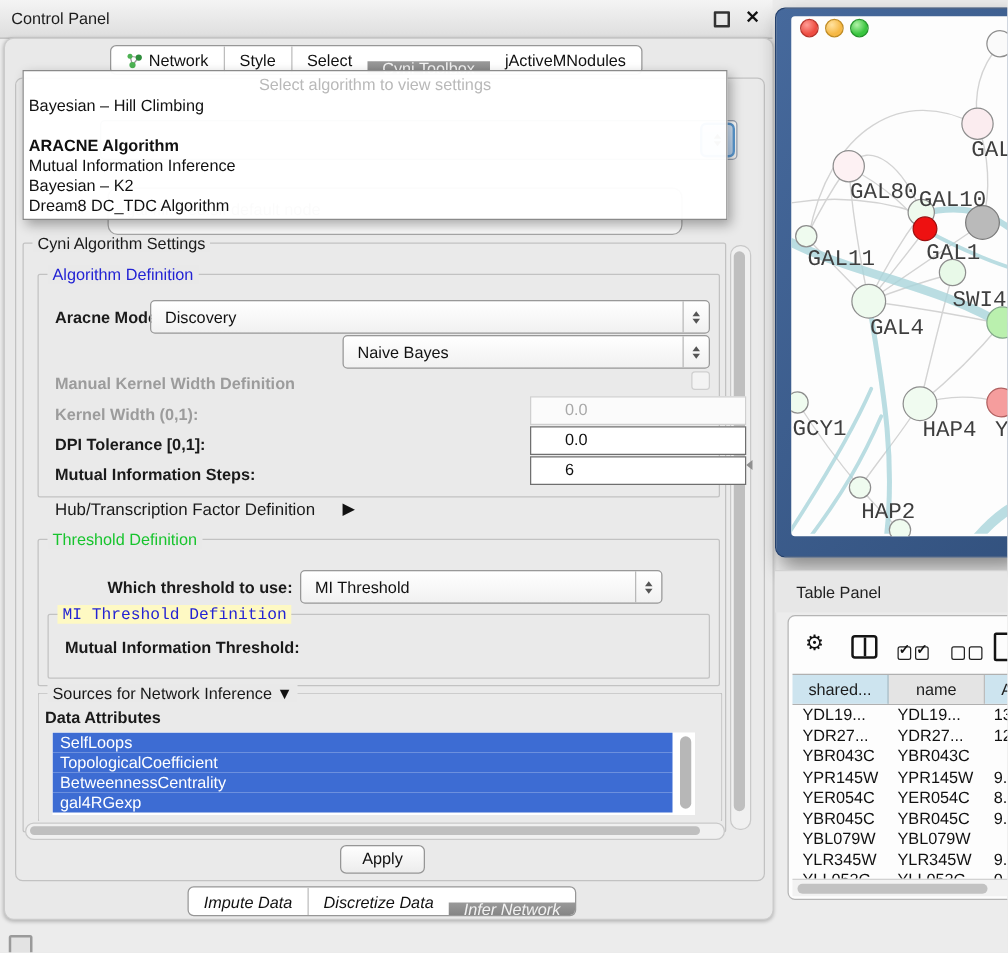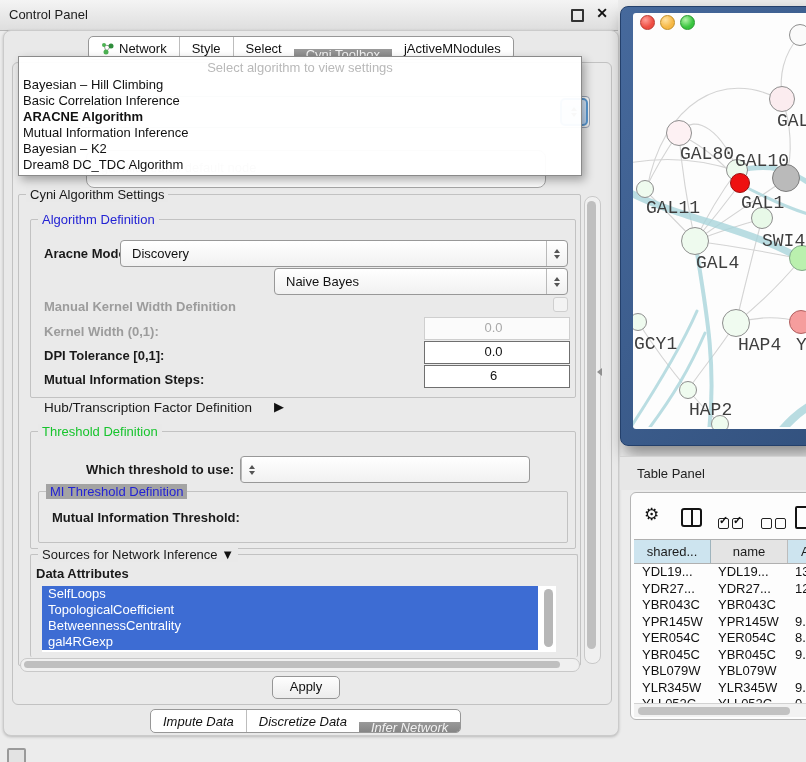--- a/index.html
+++ b/index.html
@@ -37,22 +37,22 @@
   
   .combo{background:linear-gradient(#ffffff,#f1f1f1);border:1px solid #989898;border-radius:4px;
          display:flex;align-items:center;font-size:13px;color:#111;}
   .combo .ctext{padding-left:11px;flex:1;}
   .stepper{width:20px;align-self:stretch;border-left:1px solid #b9b9b9;display:flex;flex-direction:column;
            align-items:center;justify-content:center;}
   .stepper i{display:block;width:0;height:0;border:3px solid transparent;}
   .stepper .up{border-bottom:4px solid #555;margin-bottom:2px;}
   .stepper .dn{border-top:4px solid #555;}
   
-  .field{background:#fff;border:1px solid #6f6f6f;font-size:13px;color:#111;text-align:center;
-         line-height:20px;padding-right:7px;}
+  .field{background:#fff;border:1px solid #6f6f6f;font-size:13px;color:#111;text-align:left;
+         line-height:20px;padding-right:7px;padding-left:27px;}
   .field.dis{background:#fbfbfb;border:1px solid #cfcfcf;color:#a9a9a9;}
   .checkbox{width:13px;height:13px;background:#f3f3f3;border:1px solid #cfcfcf;border-radius:3px;}
   
   .attr-list{background:#fff;overflow:hidden;}
   .attr-item{height:16px;line-height:16px;background:#3d6cd3;color:#fff;font-size:13px;
              padding-left:6px;width:490px;}
   
   .sb-track{background:#f0f0f0;border:1px solid #c9c9c9;border-radius:8px;}
   .sb-thumb{background:#bfbfbf;border-radius:6px;}
   
@@ -137,21 +137,20 @@
       </span>
   </div>
 
   <div class="abs" style="left:86px;top:150px;width:458px;height:36px;background:#fafafa;border:1px solid #a6a6a6;border-radius:8px;z-index:30;">
     <span style="position:absolute;left:14px;top:9px;font-size:13px;color:#9a9a9a;">gal4filtered.sif default node</span>
   </div>
 
   <div class="abs popup">
     <div class="prompt">Select algorithm to view settings</div>
     <div class="item" style="top:20px;">Bayesian – Hill Climbing</div>
-    <div class="item" style="top:36px;">Basic Correlation Inference</div>
     <div class="item bold" style="top:52px;">ARACNE Algorithm</div>
     <div class="item" style="top:68px;">Mutual Information Inference</div>
     <div class="item" style="top:84px;">Bayesian – K2</div>
     <div class="item" style="top:100px;">Dream8 DC_TDC Algorithm</div>
   </div>
 
   <div class="abs gbox" style="left:18px;top:194px;width:561px;height:470px;"></div>
   <div class="glabel" style="left:26px;top:187px;">Cyni Algorithm Settings</div>
 
   <div class="abs sb-track" style="left:584px;top:196px;width:15px;height:466px;">
@@ -191,28 +190,29 @@
   <div class="abs field" style="left:424px;top:365px;width:137px;height:21px;">6</div>
 
   <span class="abs lbl" style="left:44px;top:400px;font-weight:normal;font-size:13.5px;">Hub/Transcription Factor Definition</span>
   <span class="abs" style="left:274px;top:399px;font-size:13px;color:#111;">▶</span>
 
   <div class="abs gbox" style="left:30px;top:431px;width:544px;height:116px;"></div>
   <div class="glabel green" style="left:38px;top:424px;">Threshold Definition</div>
 
   <span class="abs lbl" style="left:86px;top:462px;">Which threshold to use:</span>
   <div class="abs combo" style="left:240px;top:456px;width:288px;height:25px;">
+    <span class="ctext">MI Threshold</span>
     <span class="stepper">
         <i class="up"></i>
         <i class="dn"></i>
       </span>
   </div>
 
   <div class="abs gbox" style="left:38px;top:491px;width:528px;height:50px;"></div>
-  <div class="glabel blue" style="left:46px;top:484px;background:#a3a3a3;">MI Threshold Definition</div>
+  <div class="glabel blue" style="left:46px;top:484px;background:#fef9c3;font-family:Liberation Mono, monospace;">MI Threshold Definition</div>
 
   <span class="abs lbl" style="left:52px;top:510px;">Mutual Information Threshold:</span>
 
   <div class="abs gbox" style="left:30px;top:554px;width:546px;height:102px;border-bottom:none;"></div>
   <div class="glabel" style="left:38px;top:547px;">
     <span>Sources for Network Inference</span>
     <span style="color:#111;"> ▼</span>
   </div>
   <span class="abs lbl" style="left:36px;top:566px;">Data Attributes</span>
 

